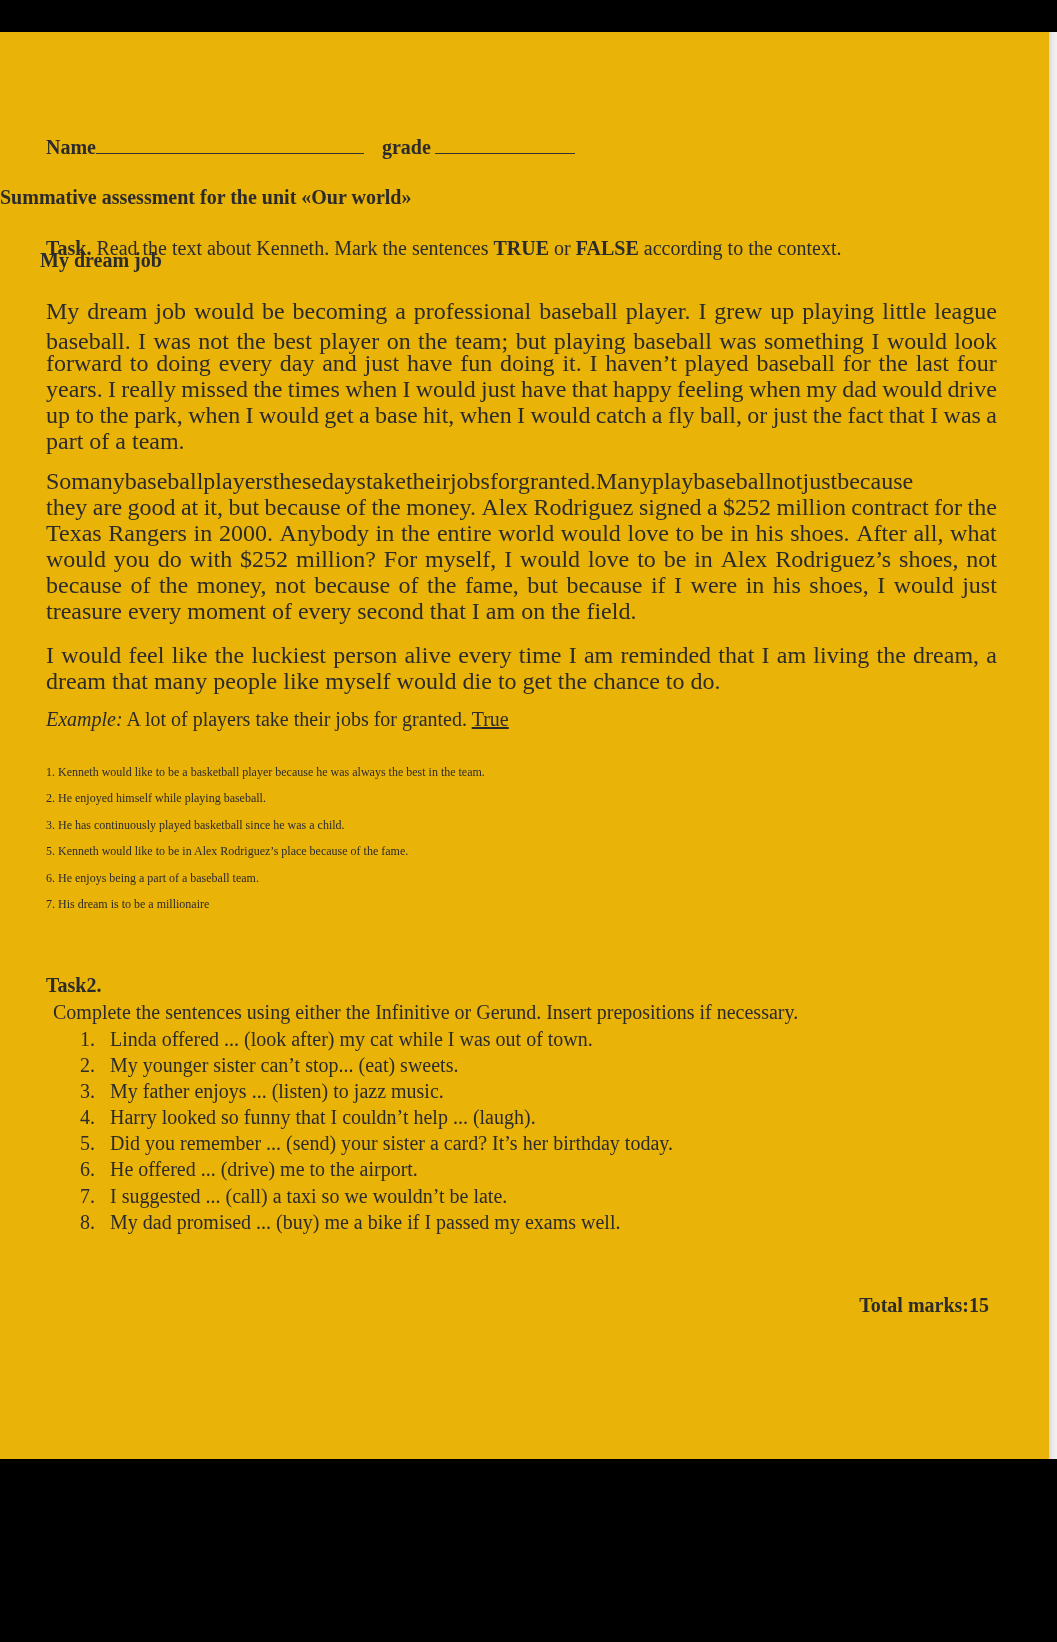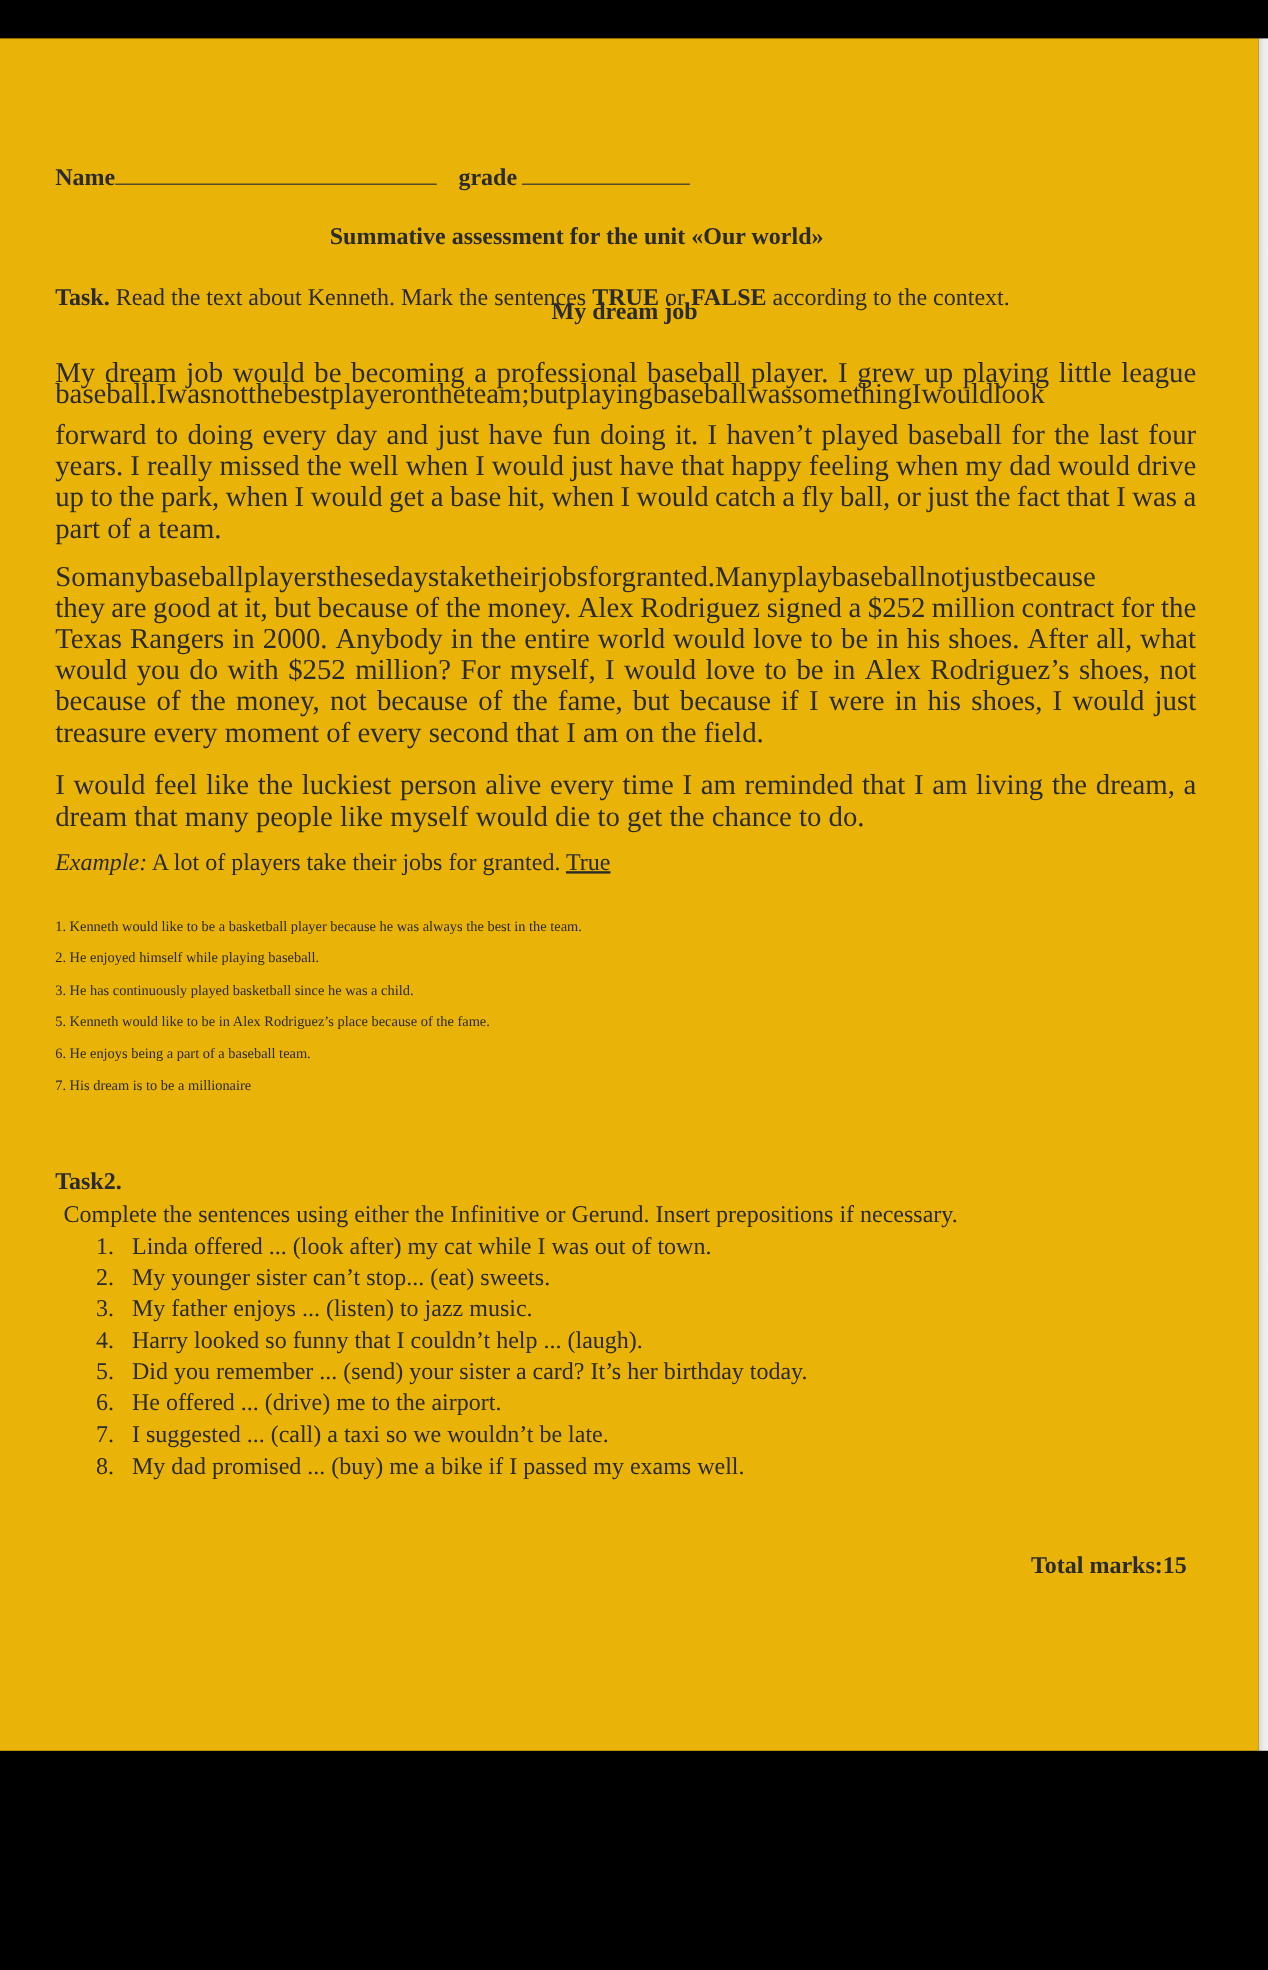--- a/index.html
+++ b/index.html
@@ -16,21 +16,21 @@
     background: linear-gradient(to right, #d6d6d6, #e9e9e9 40%, #f2f2f2);
   }
   .abs { position: absolute; white-space: nowrap; }
   .t { font-size: 20px; line-height: 26px; }
   .b { font-weight: bold; }
   .name-row { left: 46px; top: 133px; font-size: 20px; font-weight: bold; }
   .name-row .u { display: inline-block; border-bottom: 1.5px solid #333; height: 20px; vertical-align: baseline; }
   .name-row .u1 { width: 268px; }
   .name-row .u2 { width: 140px; margin-left: 4px; }
   .name-row .lbl2 { margin-left: 18px; }
-  .center-line { left: 0; width: 961px; text-align: center; }
+  .center-line { left: 0; width: 961px; }
   .jline { position: absolute; left: 46px; width: 951px; font-size: 24px; line-height: 26px;
            text-align: justify; text-align-last: justify; white-space: nowrap; }
   .jline.last { text-align: left; text-align-last: left; }
   .list1 { position: absolute; left: 46px; font-size: 12px; line-height: 26.4px; }
   .list1 .item { white-space: nowrap; }
   .list2 { position: absolute; left: 80px; font-size: 20px; line-height: 26.1px; }
   .list2 .item { white-space: nowrap; display: flex; }
   .list2 .num { width: 30px; display: inline-block; }
   .underline { text-decoration: underline; }
   .italic { font-style: italic; }
@@ -65,21 +65,21 @@
         <span>professional</span>
         <span>baseball</span>
         <span>player.</span>
         <span>I</span>
         <span>grew</span>
         <span>up</span>
         <span>playing</span>
         <span>little</span>
         <span>league</span>
       </div>
-    <div class="jline" style="top: 284px; display: flex; justify-content: flex-start;">
+    <div class="jline" style="top: 296px; display: flex; justify-content: space-between;">
         <span>baseball.</span>
         <span>I</span>
         <span>was</span>
         <span>not</span>
         <span>the</span>
         <span>best</span>
         <span>player</span>
         <span>on</span>
         <span>the</span>
         <span>team;</span>
@@ -112,21 +112,21 @@
         <span>the</span>
         <span>last</span>
         <span>four</span>
       </div>
     <div class="jline" style="top: 344px; display: flex; justify-content: space-between;">
         <span>years.</span>
         <span>I</span>
         <span>really</span>
         <span>missed</span>
         <span>the</span>
-        <span>well</span>
+        <span>times</span>
         <span>when</span>
         <span>I</span>
         <span>would</span>
         <span>just</span>
         <span>have</span>
         <span>that</span>
         <span>happy</span>
         <span>feeling</span>
         <span>when</span>
         <span>my</span>

